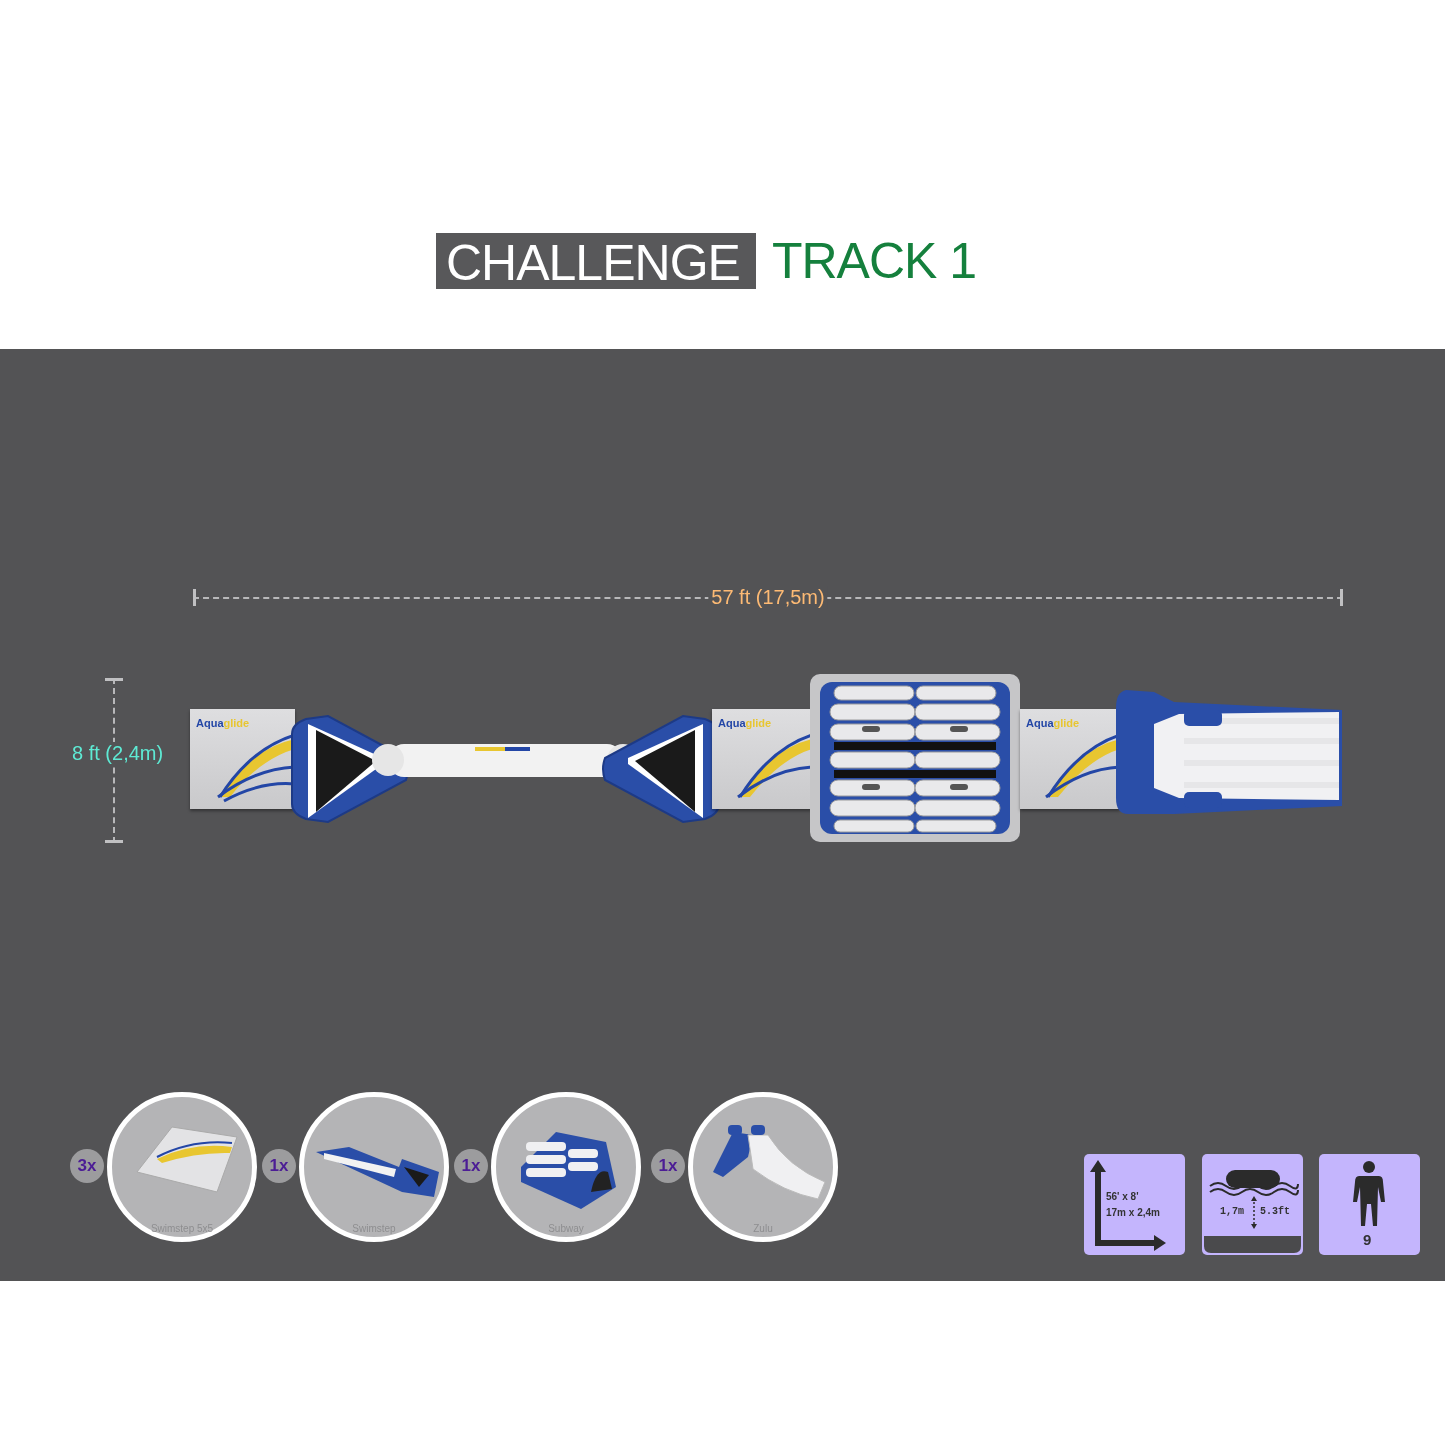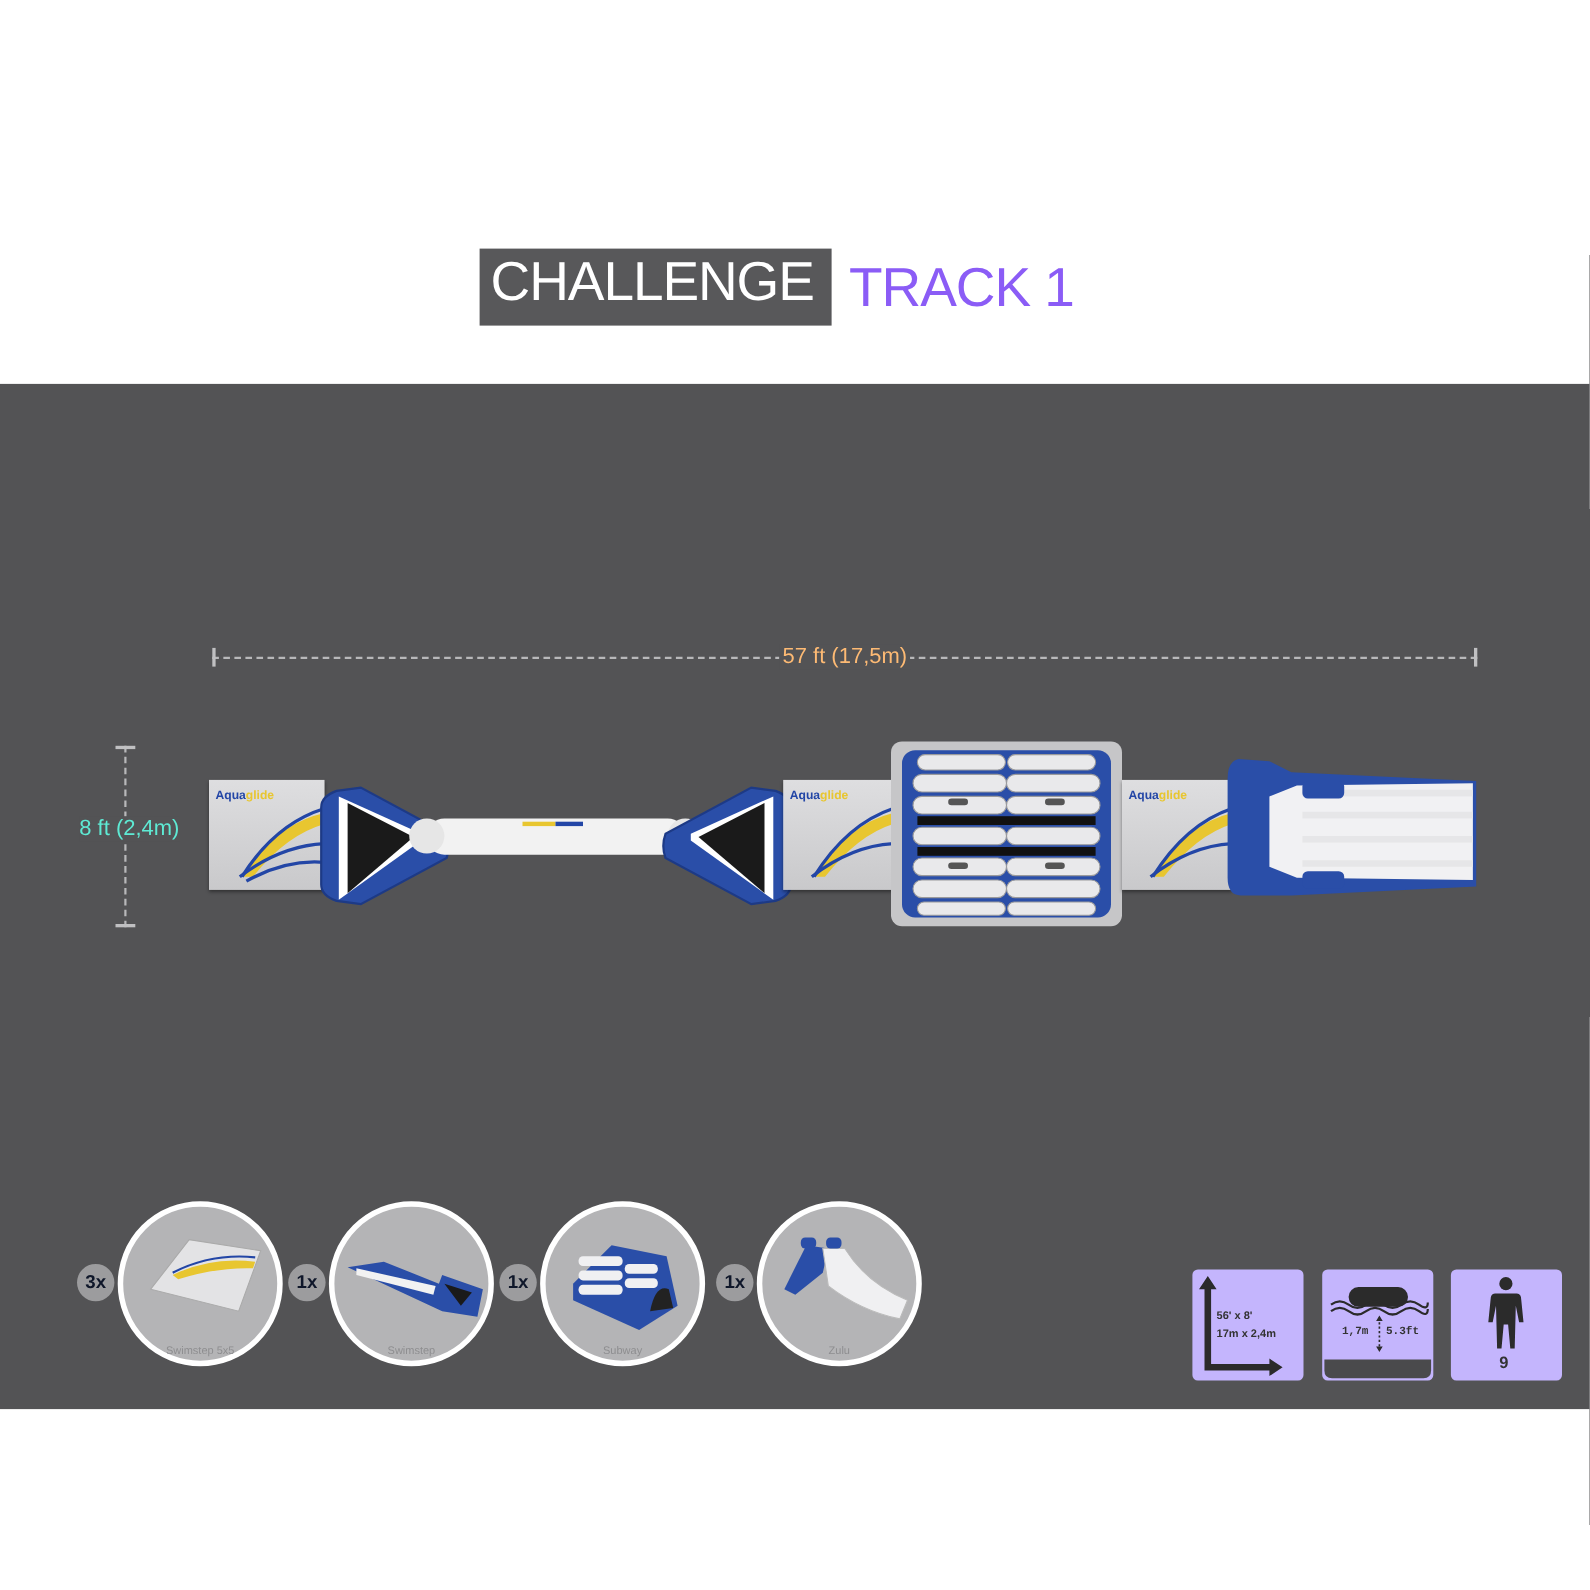--- a/index.html
+++ b/index.html
@@ -4,25 +4,25 @@
 <style>
   html, body { margin:0; padding:0; }
   body {
     width:1445px; height:1445px; background:#ffffff; position:relative; overflow:hidden;
     font-family: "Liberation Sans", sans-serif;
   }
   .title {
     position:absolute; top:230px; left:436px; height:61px; display:flex; align-items:center;
   }
   .title .boxed {
-    background:#58585a; color:#ffffff; font-size:50px; height:70px; line-height:61px;
+    background:#58585a; color:#ffffff; font-size:50px; height:56px; line-height:61px;
     padding:0 16px 0 10px; letter-spacing:-1px;
   }
   .title .plain {
-    color:#8b5cf6; font-size:50px; margin-left:16px; letter-spacing:-1px;
+    color:#15803d; font-size:50px; margin-left:16px; letter-spacing:-1px;
   }
   .band {
     position:absolute; left:0; top:349px; width:1445px; height:932px; background:#535355;
   }
   
   .hdim { position:absolute; left:193px; top:597px; width:1150px; height:1px; }
   .hdim .line { position:absolute; left:0; right:0; top:0; border-top:2px dashed #b8b8ba; }
   .hdim .capL, .hdim .capR { position:absolute; top:-8px; width:3px; height:17px; background:#c0c0c2; }
   .hdim .capL { left:0; } .hdim .capR { right:0; }
   .hdim .label {
@@ -49,21 +49,21 @@
     position:absolute; left:810px; top:674px; width:210px; height:168px; background:#c6c6c8; border-radius:10px;
   }
   .circle {
     position:absolute; width:140px; height:140px; border-radius:50%; background:#b4b4b6;
     border:5px solid #ffffff; top:1092px;
   }
   .circle .name {
     position:absolute; bottom:3px; left:0; right:0; text-align:center; color:#8e8e90; font-size:10px;
   }
   .qty {
-    position:absolute; width:34px; height:34px; border-radius:50%; background:#9c9c9e; color:#0f172a;
+    position:absolute; width:34px; height:34px; border-radius:50%; background:#9c9c9e; color:#4c1d95;
     font-size:17px; font-weight:bold; text-align:center; line-height:34px; top:1149px;
   }
   .spec {
     position:absolute; top:1154px; width:101px; height:101px; background:#c4b5fd; border-radius:5px;
   }
   .spec .t { position:absolute; font-size:10px; font-weight:bold; color:#333; }
 </style>
 </head>
 <body>
 

